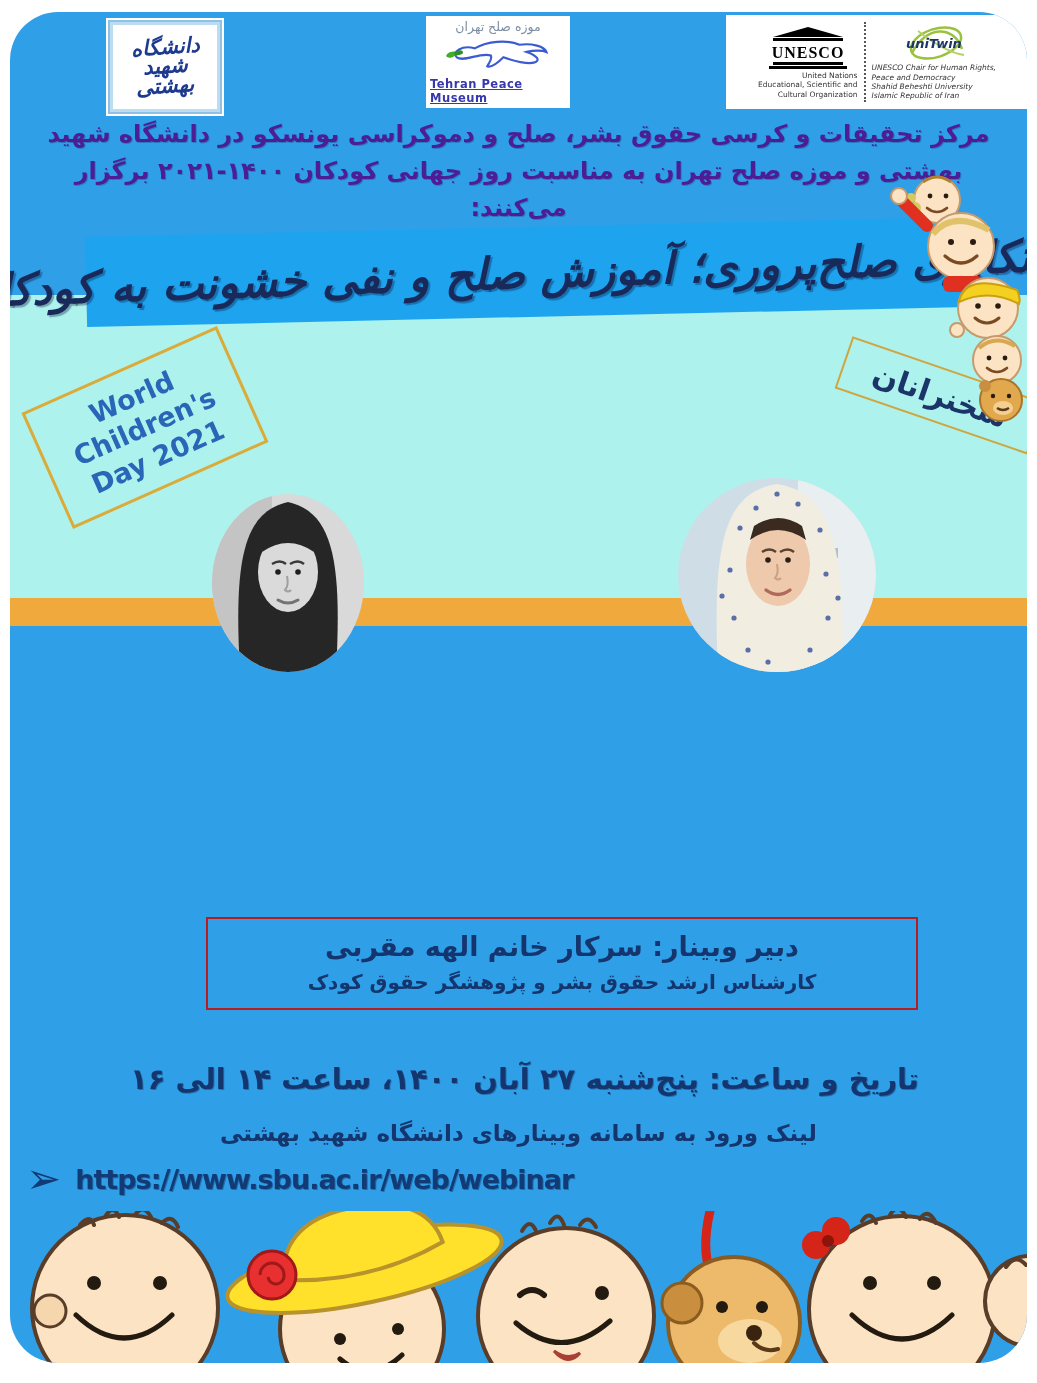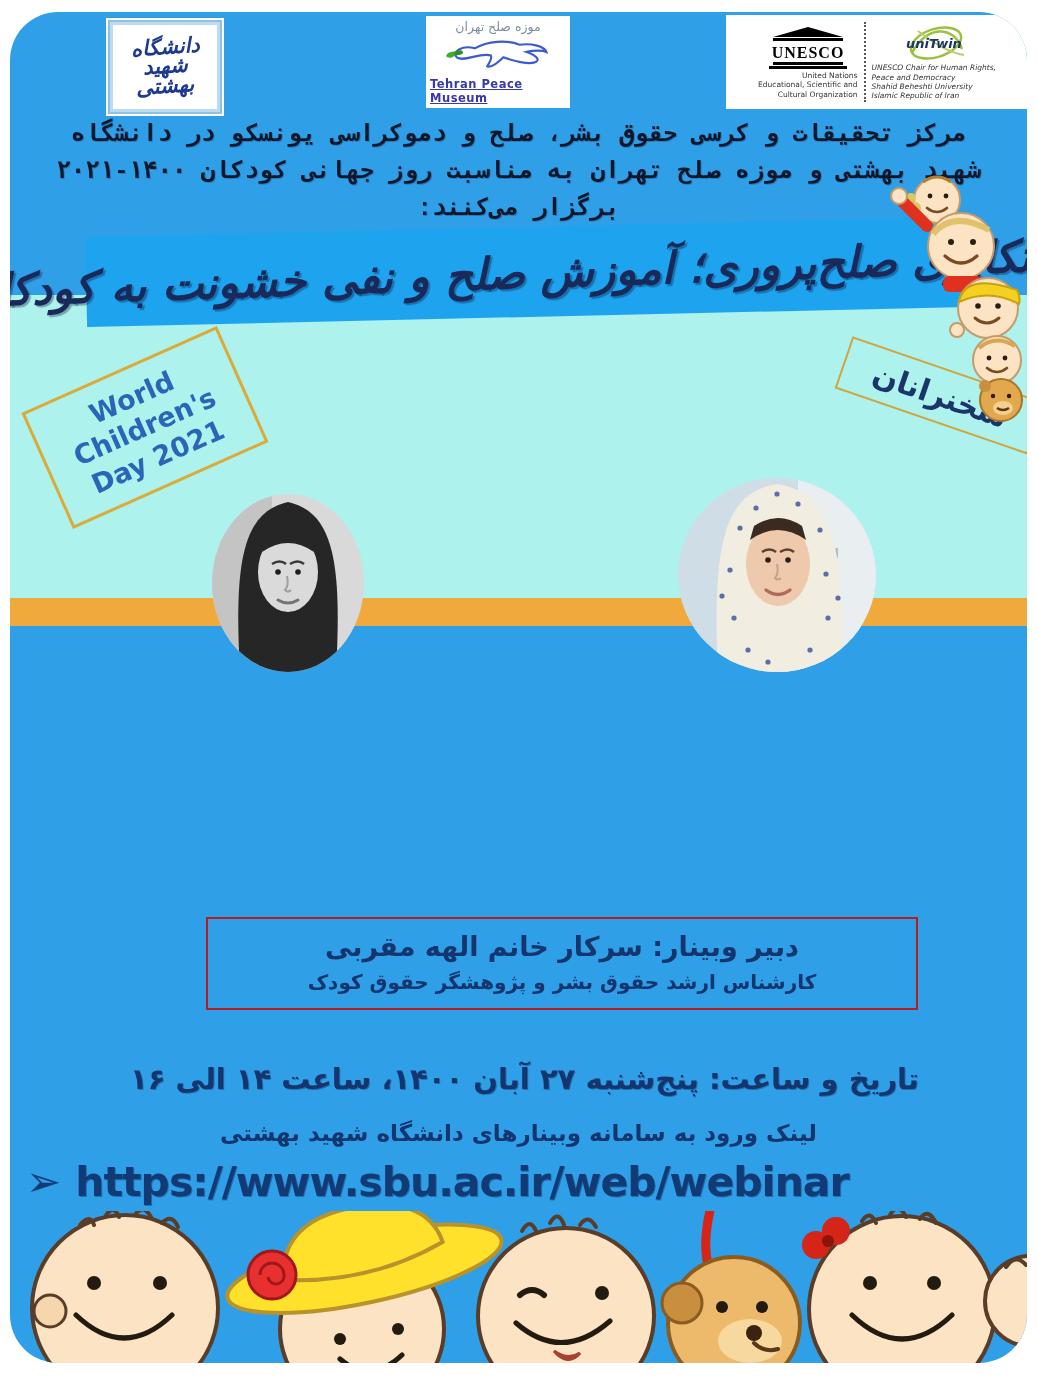--- a/index.html
+++ b/index.html
@@ -25,23 +25,22 @@
   .tpm-en { color: #3737ae; font-size: 11.5px; font-weight: bold; letter-spacing: 0.5px; text-decoration: underline; }
   .logo-unesco { left: 716px; top: 3px; width: 302px; height: 94px; flex-direction: row; gap: 6px; padding: 4px 6px; }
   .unesco-half { display: flex; flex-direction: column; align-items: center; justify-content: center; }
   .unesco-caption { font-size: 7.5px; color: #333; text-align: right; line-height: 1.25; white-space: pre-line; }
   .unitwin-caption { font-size: 7.5px; color: #333; text-align: left; line-height: 1.25; white-space: pre-line; font-style: italic; }
   .dotted-divider { border-left: 2px dotted #555; height: 80px; }
 
   
   .intro {
     position: absolute; top: 104px; left: 25px; right: 25px; text-align: center;
-    direction: rtl; color: #0f172a; font-weight: bold; font-size: 24px; line-height: 1.55;
+    direction: rtl; color: #4c1d95; font-weight: bold; font-size: 24px; line-height: 1.55;
     text-shadow: 1px 1px 0 rgba(20,20,80,0.25);
-    font-family: Liberation Mono, monospace;
   }
   .title-band {
     position: absolute; left: 76px; top: 215px; width: 880px; height: 90px;
     background: #1ea4ee; transform: rotate(-1.3deg);
     display: flex; align-items: center; justify-content: center;
   }
   .title-text {
     direction: rtl; color: #18295a; font-weight: bold; font-style: italic;
     font-size: 44px; white-space: nowrap; transform: rotate(-0.6deg);
     text-shadow: 2px 2px 1px rgba(10,20,60,0.35);
@@ -82,21 +81,21 @@
   .secretary-line2 { font-size: 20px; font-weight: bold; margin-top: 8px; }
 
   
   .schedule { position: absolute; top: 1050px; left: 6px; width: 100%; text-align: center; direction: rtl;
               color: #14356d; font-weight: bold; font-size: 29px; text-shadow: 1px 1px 0 rgba(0,0,40,0.3); }
   .link-label { position: absolute; top: 1108px; left: 0; width: 100%; text-align: center; direction: rtl;
                 color: #14356d; font-weight: bold; font-size: 23px; }
   .url-row { position: absolute; top: 1146px; left: 16px; direction: ltr; display: flex; align-items: center; gap: 14px;
              color: #123a75; font-weight: bold; }
   .url-arrow { font-size: 42px; line-height: 1; }
-  .url-text { font-size: 41px; letter-spacing: -1px; text-shadow: 1px 1px 0 rgba(0,0,40,0.3); }
+  .url-text { font-size: 27px; letter-spacing: -1px; text-shadow: 1px 1px 0 rgba(0,0,40,0.3); }
 
   
   .kids-right { position: absolute; left: 875px; top: 156px; width: 142px; height: 258px; }
   .kids-bottom { position: absolute; left: 0; bottom: 0; width: 1017px; height: 152px; }
 </style>
 </head>
 <body>
 
 <div class="poster">
   <div class="card">

